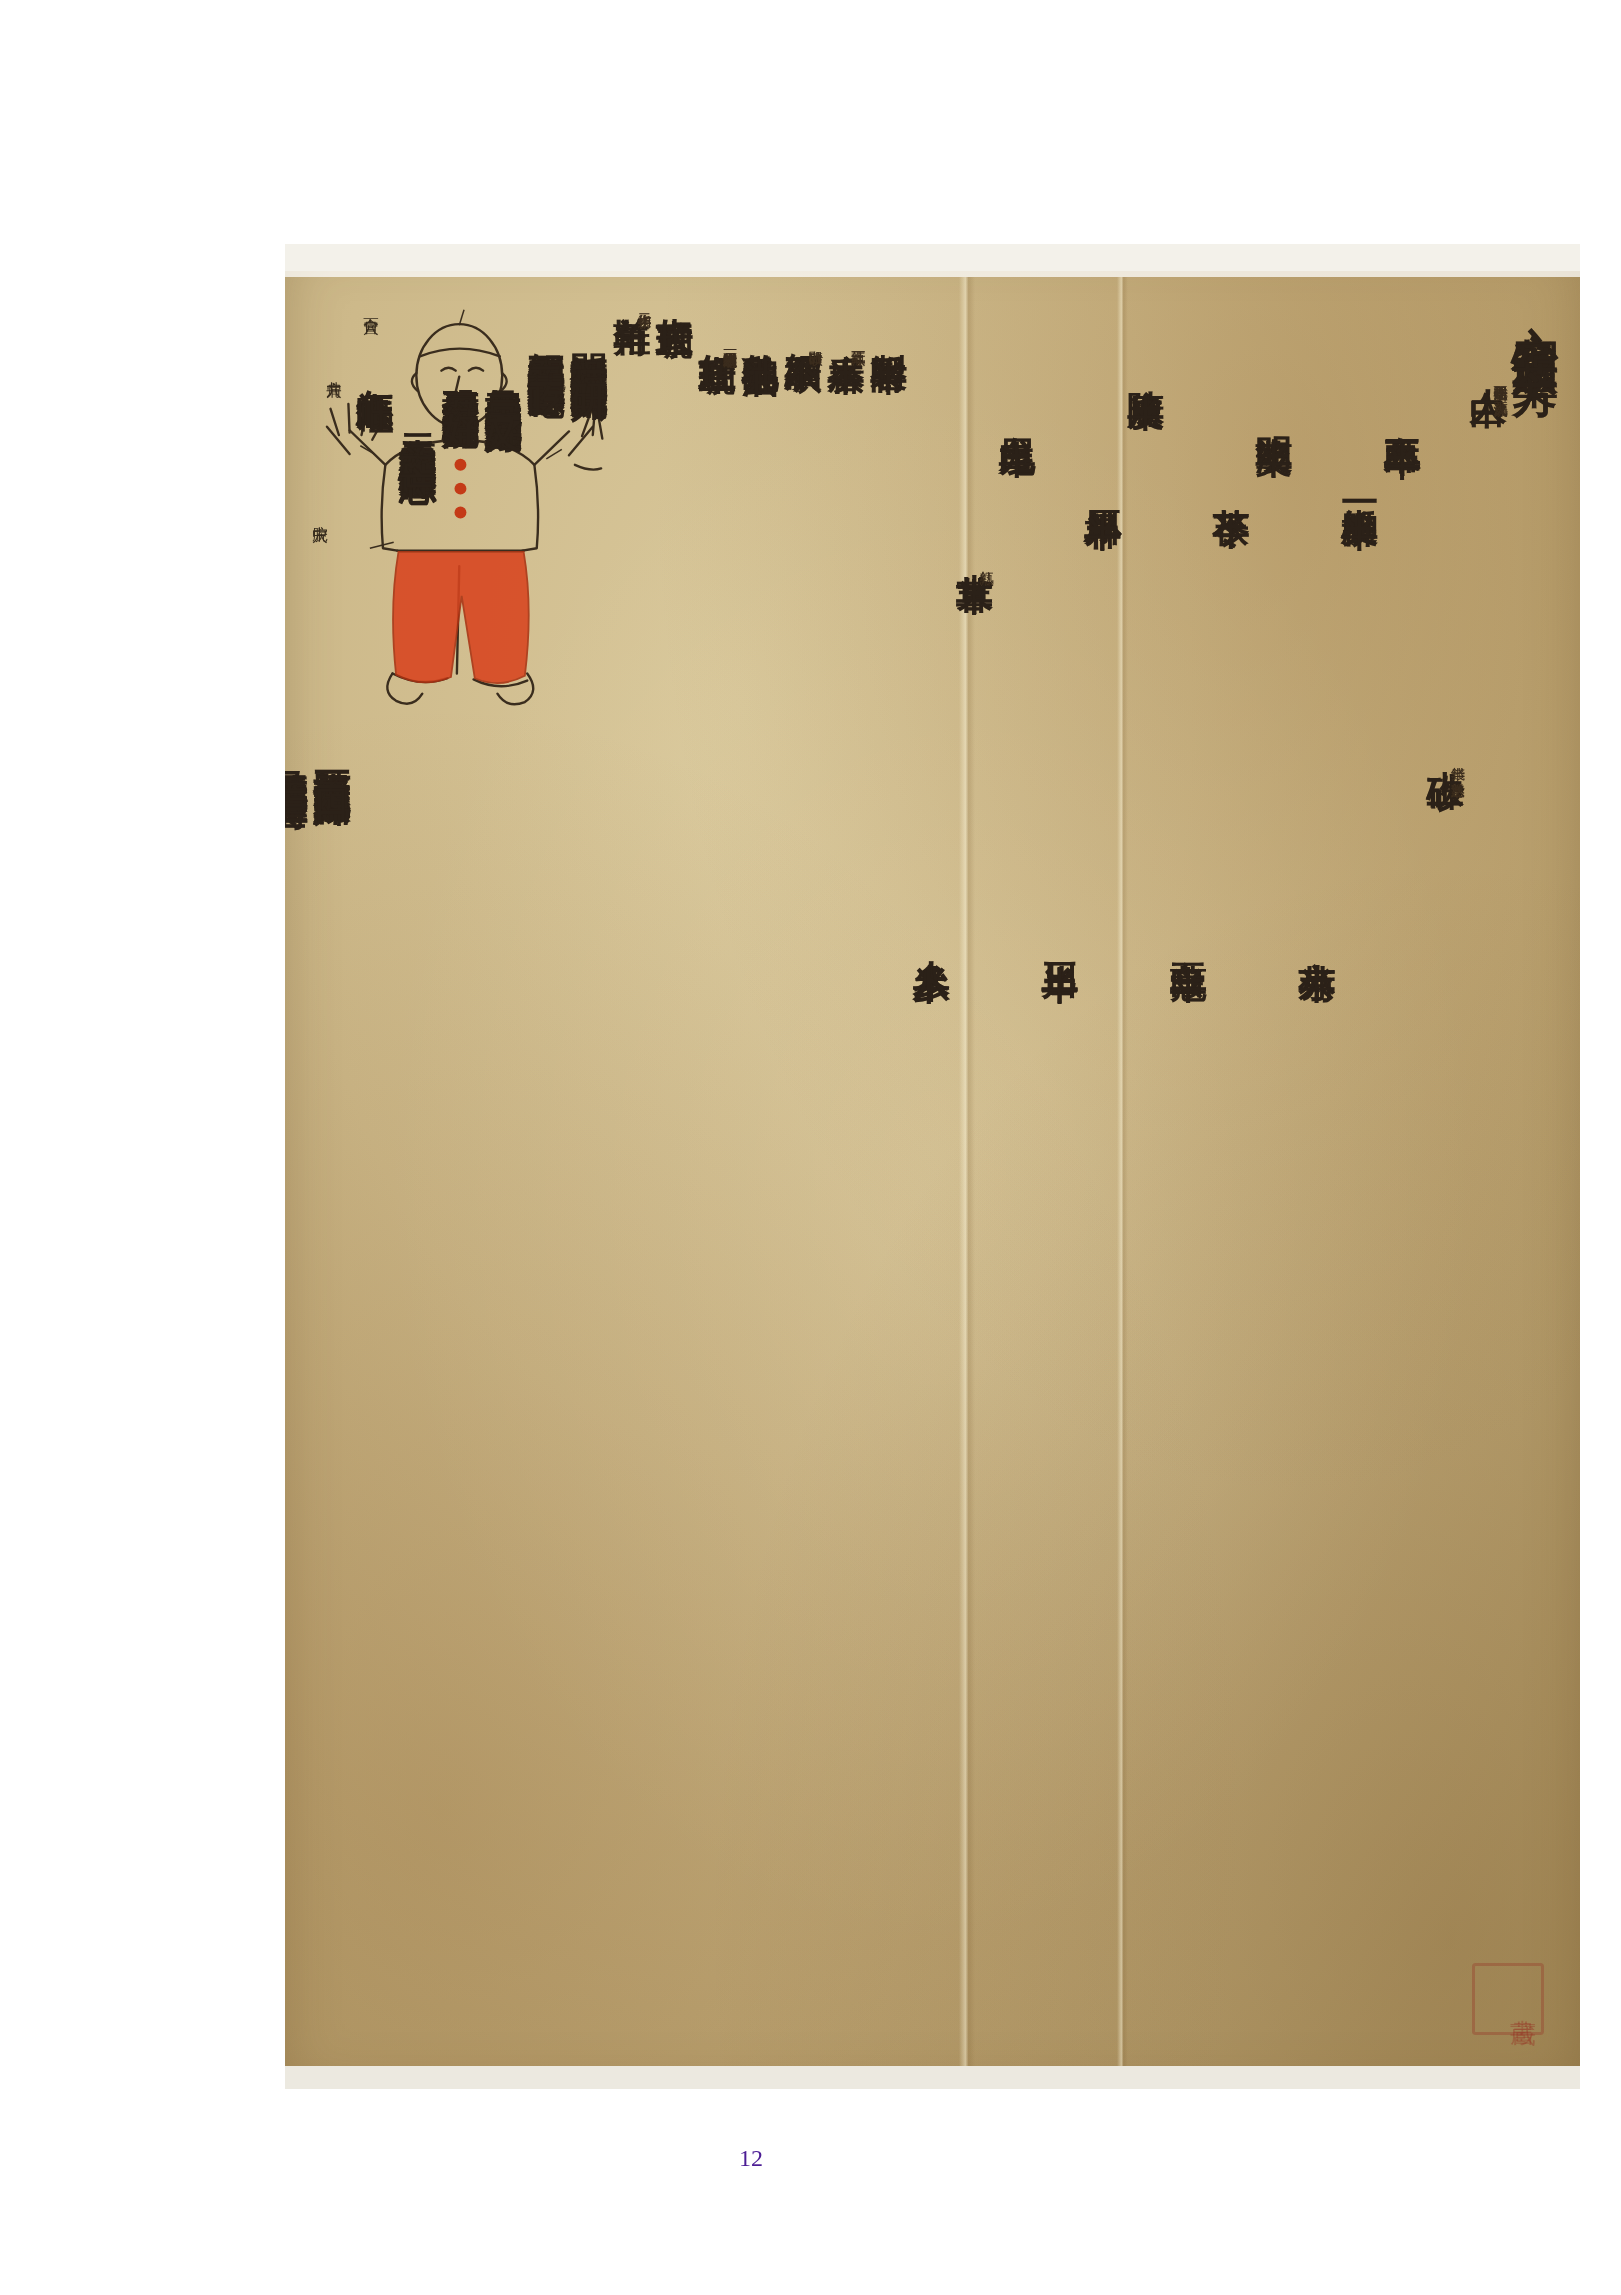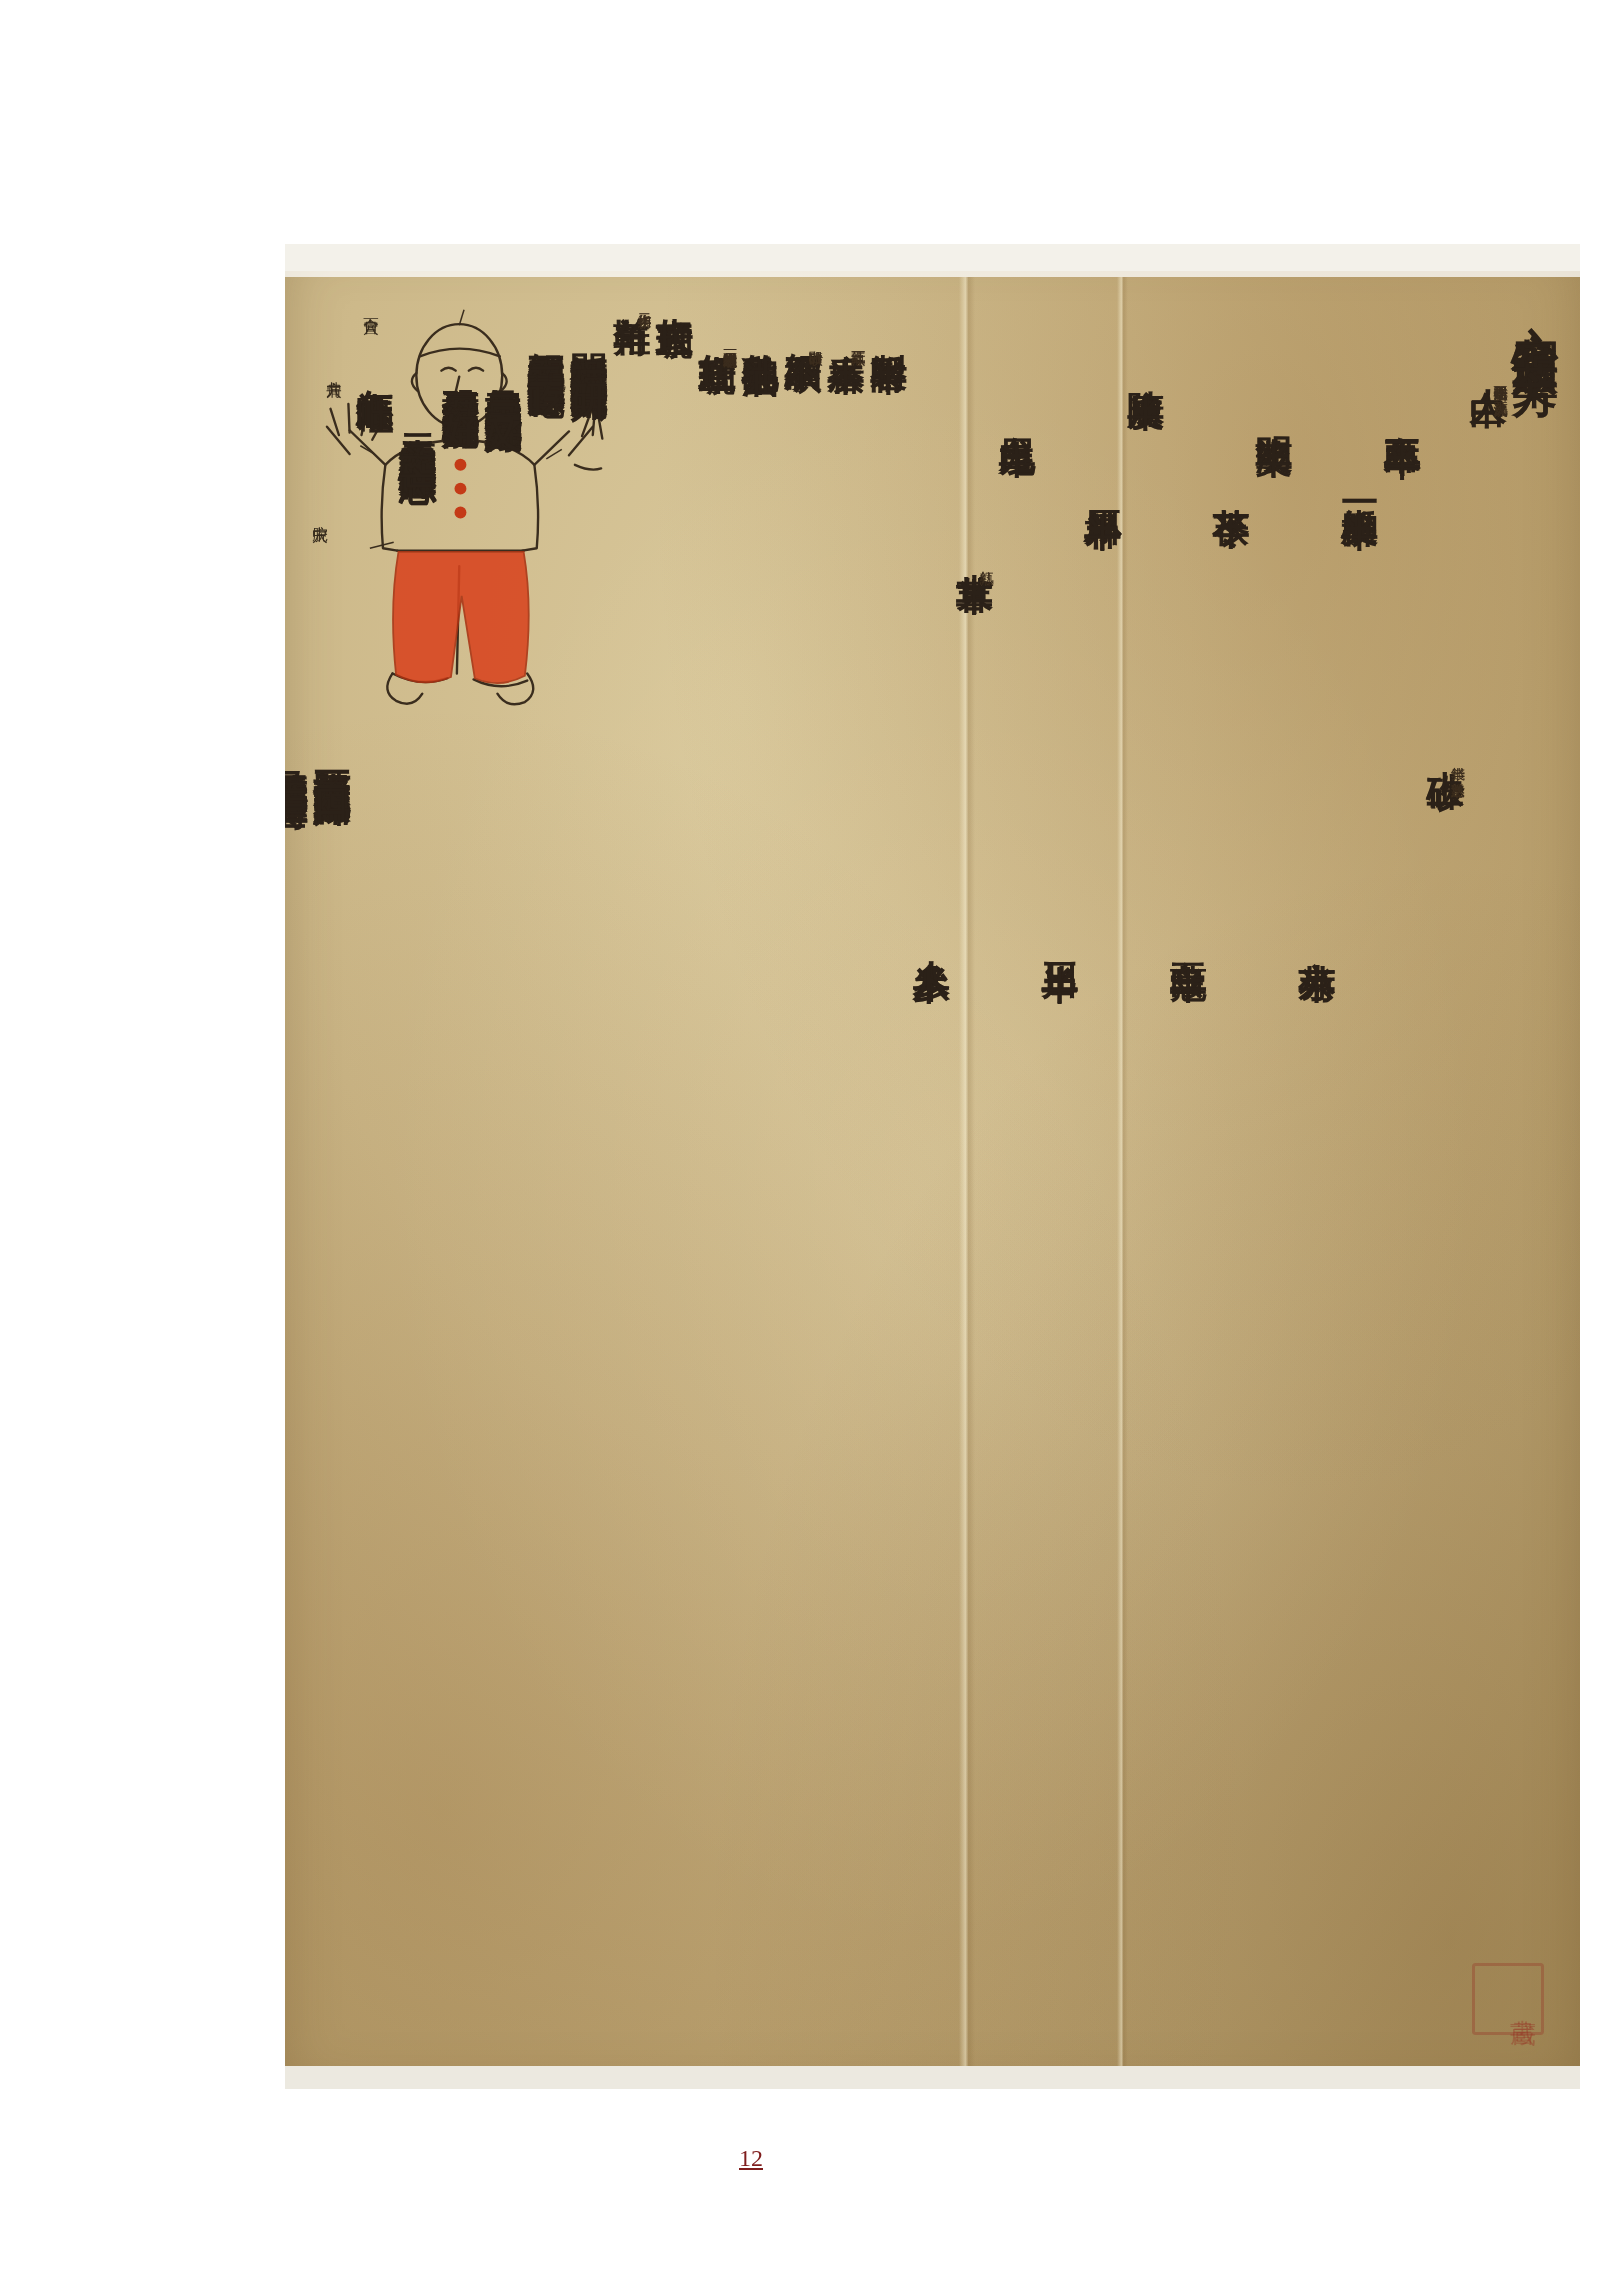--- a/index.html
+++ b/index.html
@@ -169,23 +169,22 @@
   }
 
   
   .page-number {
     position: absolute;
     left: 0;
     top: 2145px;
     width: 1502px;
     text-align: center;
     font-size: 24px;
-    color: #7f1d1d;
+    color: #4c1d95;
     font-family: "Liberation Serif", serif;
-    text-decoration: underline;
   }
 </style>
 </head>
 <body>
 
 <div class="page">
 
   <div class="scan-frame">
 
     <div class="scan-band-top"></div>

